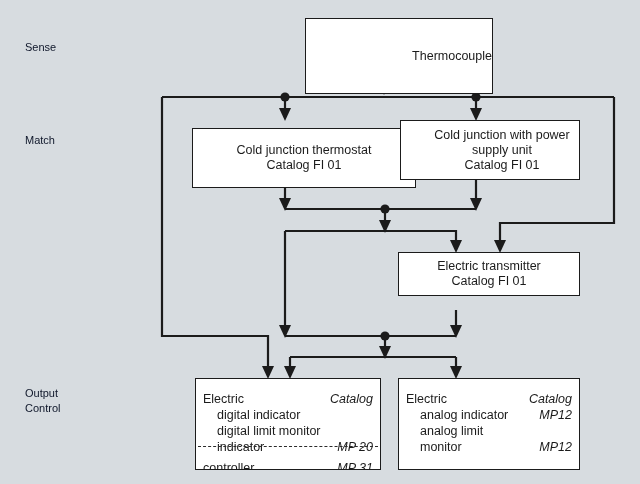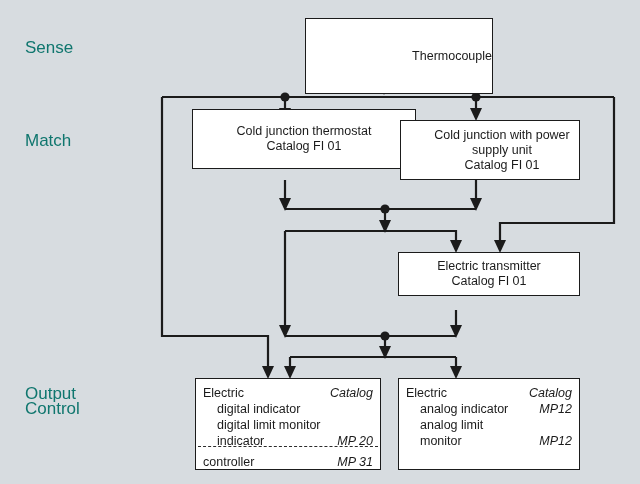--- a/index.html
+++ b/index.html
@@ -16,22 +16,22 @@
     overflow: hidden;
   }
   #wires {
     position: absolute;
     left: 0; top: 0;
     width: 640px;
     height: 484px;
   }
   .stage-label {
     position: absolute;
-    font-size: 17px;
-    color: #0f766e;
+    font-size: 11px;
+    color: #0f172a;
     line-height: 15px;
     white-space: pre;
   }
   .node {
     position: absolute;
     background: #ffffff;
     border: 1.6px solid #1b1b1b;
     box-sizing: border-box;
     display: flex;
     align-items: center;
@@ -48,21 +48,21 @@
   .outbox {
     position: absolute;
     background: #ffffff;
     border: 1.6px solid #1b1b1b;
     box-sizing: border-box;
     z-index: 3;
     overflow: hidden;
   }
   .out-rows {
     position: relative;
-    padding: 6px 7px 0 7px;
+    padding: 12px 7px 0 7px;
     font-size: 12.5px;
     line-height: 16px;
     color: #1b1b1b;
   }
   .out-row {
     display: flex;
     justify-content: space-between;
     align-items: baseline;
     white-space: pre;
   }
@@ -141,21 +141,21 @@
 
   <div class="stage-label" style="left:25px; top:40px;">Sense</div>
   <div class="stage-label" style="left:25px; top:133px;">Match</div>
   <div class="stage-label" style="left:25px; top:386px;">Output
 Control</div>
 
   <div class="node" style="left:305px; top:18px; width:188px; height:76px;justify-content:flex-end;">
     <div class="node-text">Thermocouple</div>
   </div>
 
-  <div class="node" style="left:192px; top:109px; width:224px; height:60px;">
+  <div class="node" style="left:192px; top:128px; width:224px; height:60px;">
     <div class="node-text">Cold junction thermostat
 Catalog FI 01</div>
   </div>
 
   <div class="node" style="left:400px; top:120px; width:180px; height:60px;padding-left:24px;">
     <div class="node-text">Cold junction with power
 supply unit
 Catalog FI 01</div>
   </div>
 

